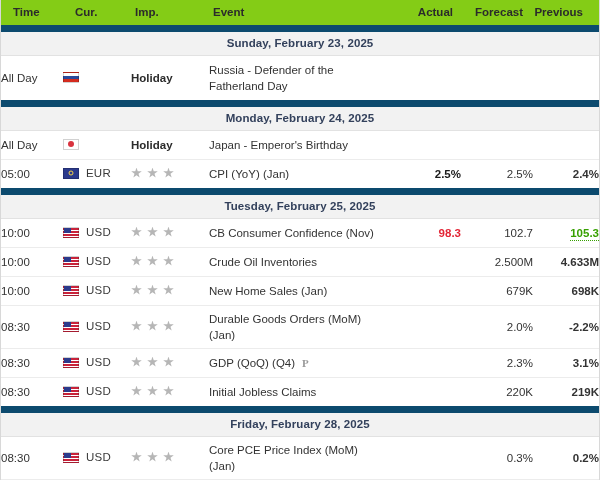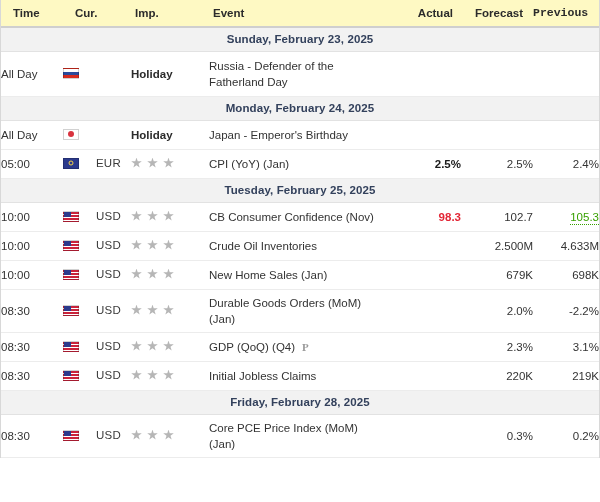--- a/index.html
+++ b/index.html
@@ -37,40 +37,40 @@
   col.c-forecast { width: 72px; }
   col.c-previous { width: 66px; }
 
   
   thead th {
     font-size: 11.5px;
     font-weight: bold;
     color: #2b2b2b;
     padding: 6px 0 7px 0;
     border-bottom: 2px solid #cfcfcf;
-    background: #fef9c3;
+    background: #84cc16;
     white-space: nowrap;
   }
   th.h-time     { text-align: left; padding-left: 12px; }
   th.h-cur      { text-align: left; padding-left: 12px; }
   th.h-imp      { text-align: left; padding-left: 4px; margin-top: 19px; }
   th.h-event    { text-align: left; padding-left: 4px; }
   th.h-actual   { text-align: right; padding-right: 8px; }
   th.h-forecast { text-align: right; padding-right: 10px; }
-  th.h-previous { text-align: right; padding-right: 16px; font-family: Liberation Mono, monospace; }
+  th.h-previous { text-align: right; padding-right: 16px; }
 
   
   tr.day-row td {
     background: #f2f2f2;
     text-align: center;
     font-size: 11.5px;
     font-weight: bold;
     color: #33415c;
     padding: 5px 0 6px 0;
-    border-top: 1px solid #0c4a6e;
+    border-top: 7px solid #0c4a6e;
     border-bottom: 1px solid #e2e2e2;
     letter-spacing: .1px;
   }
 
   
   tr.ev-row td {
     border-bottom: 1px solid #ececec;
     font-size: 11.5px;
     color: #333333;
     padding: 6px 0;
@@ -87,37 +87,37 @@
   td.d-cur { padding-left: 12px; white-space: nowrap; }
   td.d-imp { padding-left: 4px; white-space: nowrap; }
   td.d-event {
     padding-left: 4px;
     padding-right: 6px;
     color: #3d3d3d;
     line-height: 16px;
   }
   td.d-actual   { text-align: right; padding-right: 8px;  white-space: nowrap; }
   td.d-forecast { text-align: right; padding-right: 10px; white-space: nowrap; color: #3d3d3d; }
-  td.d-previous { text-align: right; padding-right: 16px; white-space: nowrap; color: #3d3d3d; }
+  td.d-previous { text-align: right; padding-right: 16px; white-space: nowrap; color: #3d3d3d; font-weight: bold; }
 
   .holiday-label { font-weight: bold; color: #2b2b2b; }
 
   .val-bold { font-weight: bold; color: #1a1a1a; }
   .val-red  { font-weight: bold; color: #e32636; }
   .val-green-underline {
     color: #37a000;
     border-bottom: 1px dotted #37a000;
     padding-bottom: 1px;
   }
 
   
   .cur-wrap {
     display: inline-flex;
     align-items: center;
-    gap: 17px;
+    gap: 7px;
   }
   .cur-code {
     font-size: 11.5px;
     color: #3a3a3a;
     letter-spacing: .2px;
   }
 
   
   .flag {
     width: 16px;

